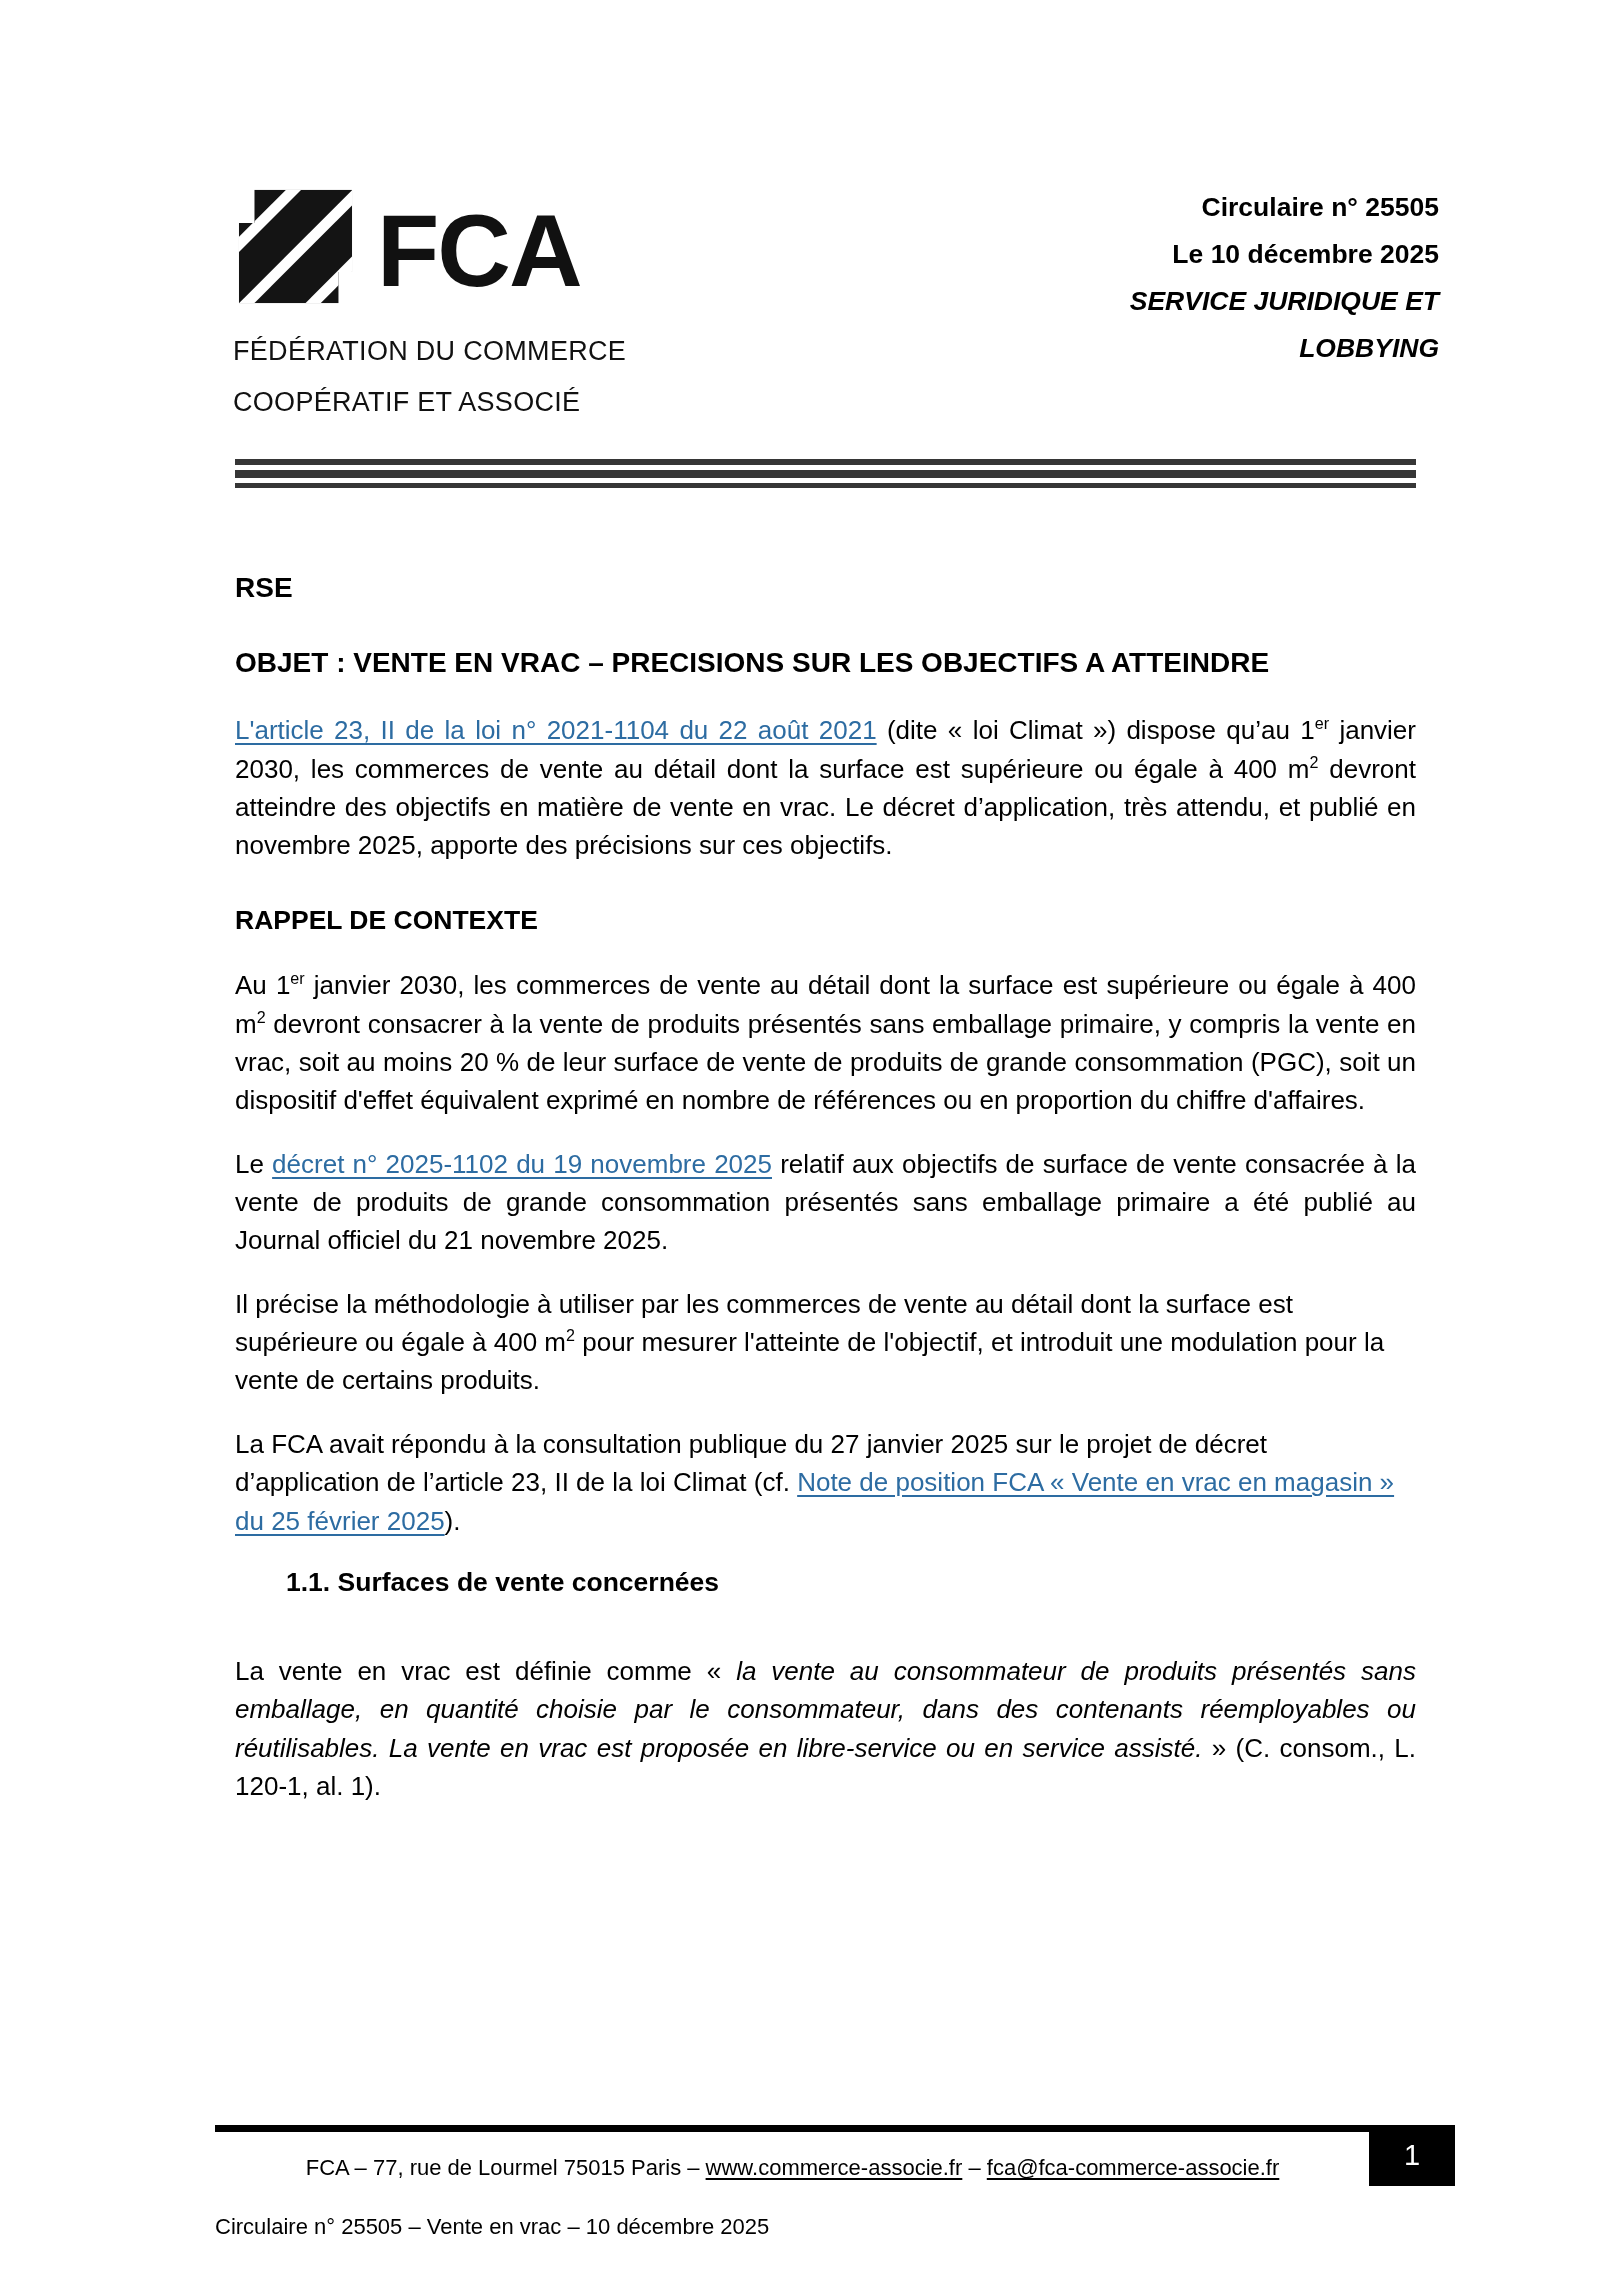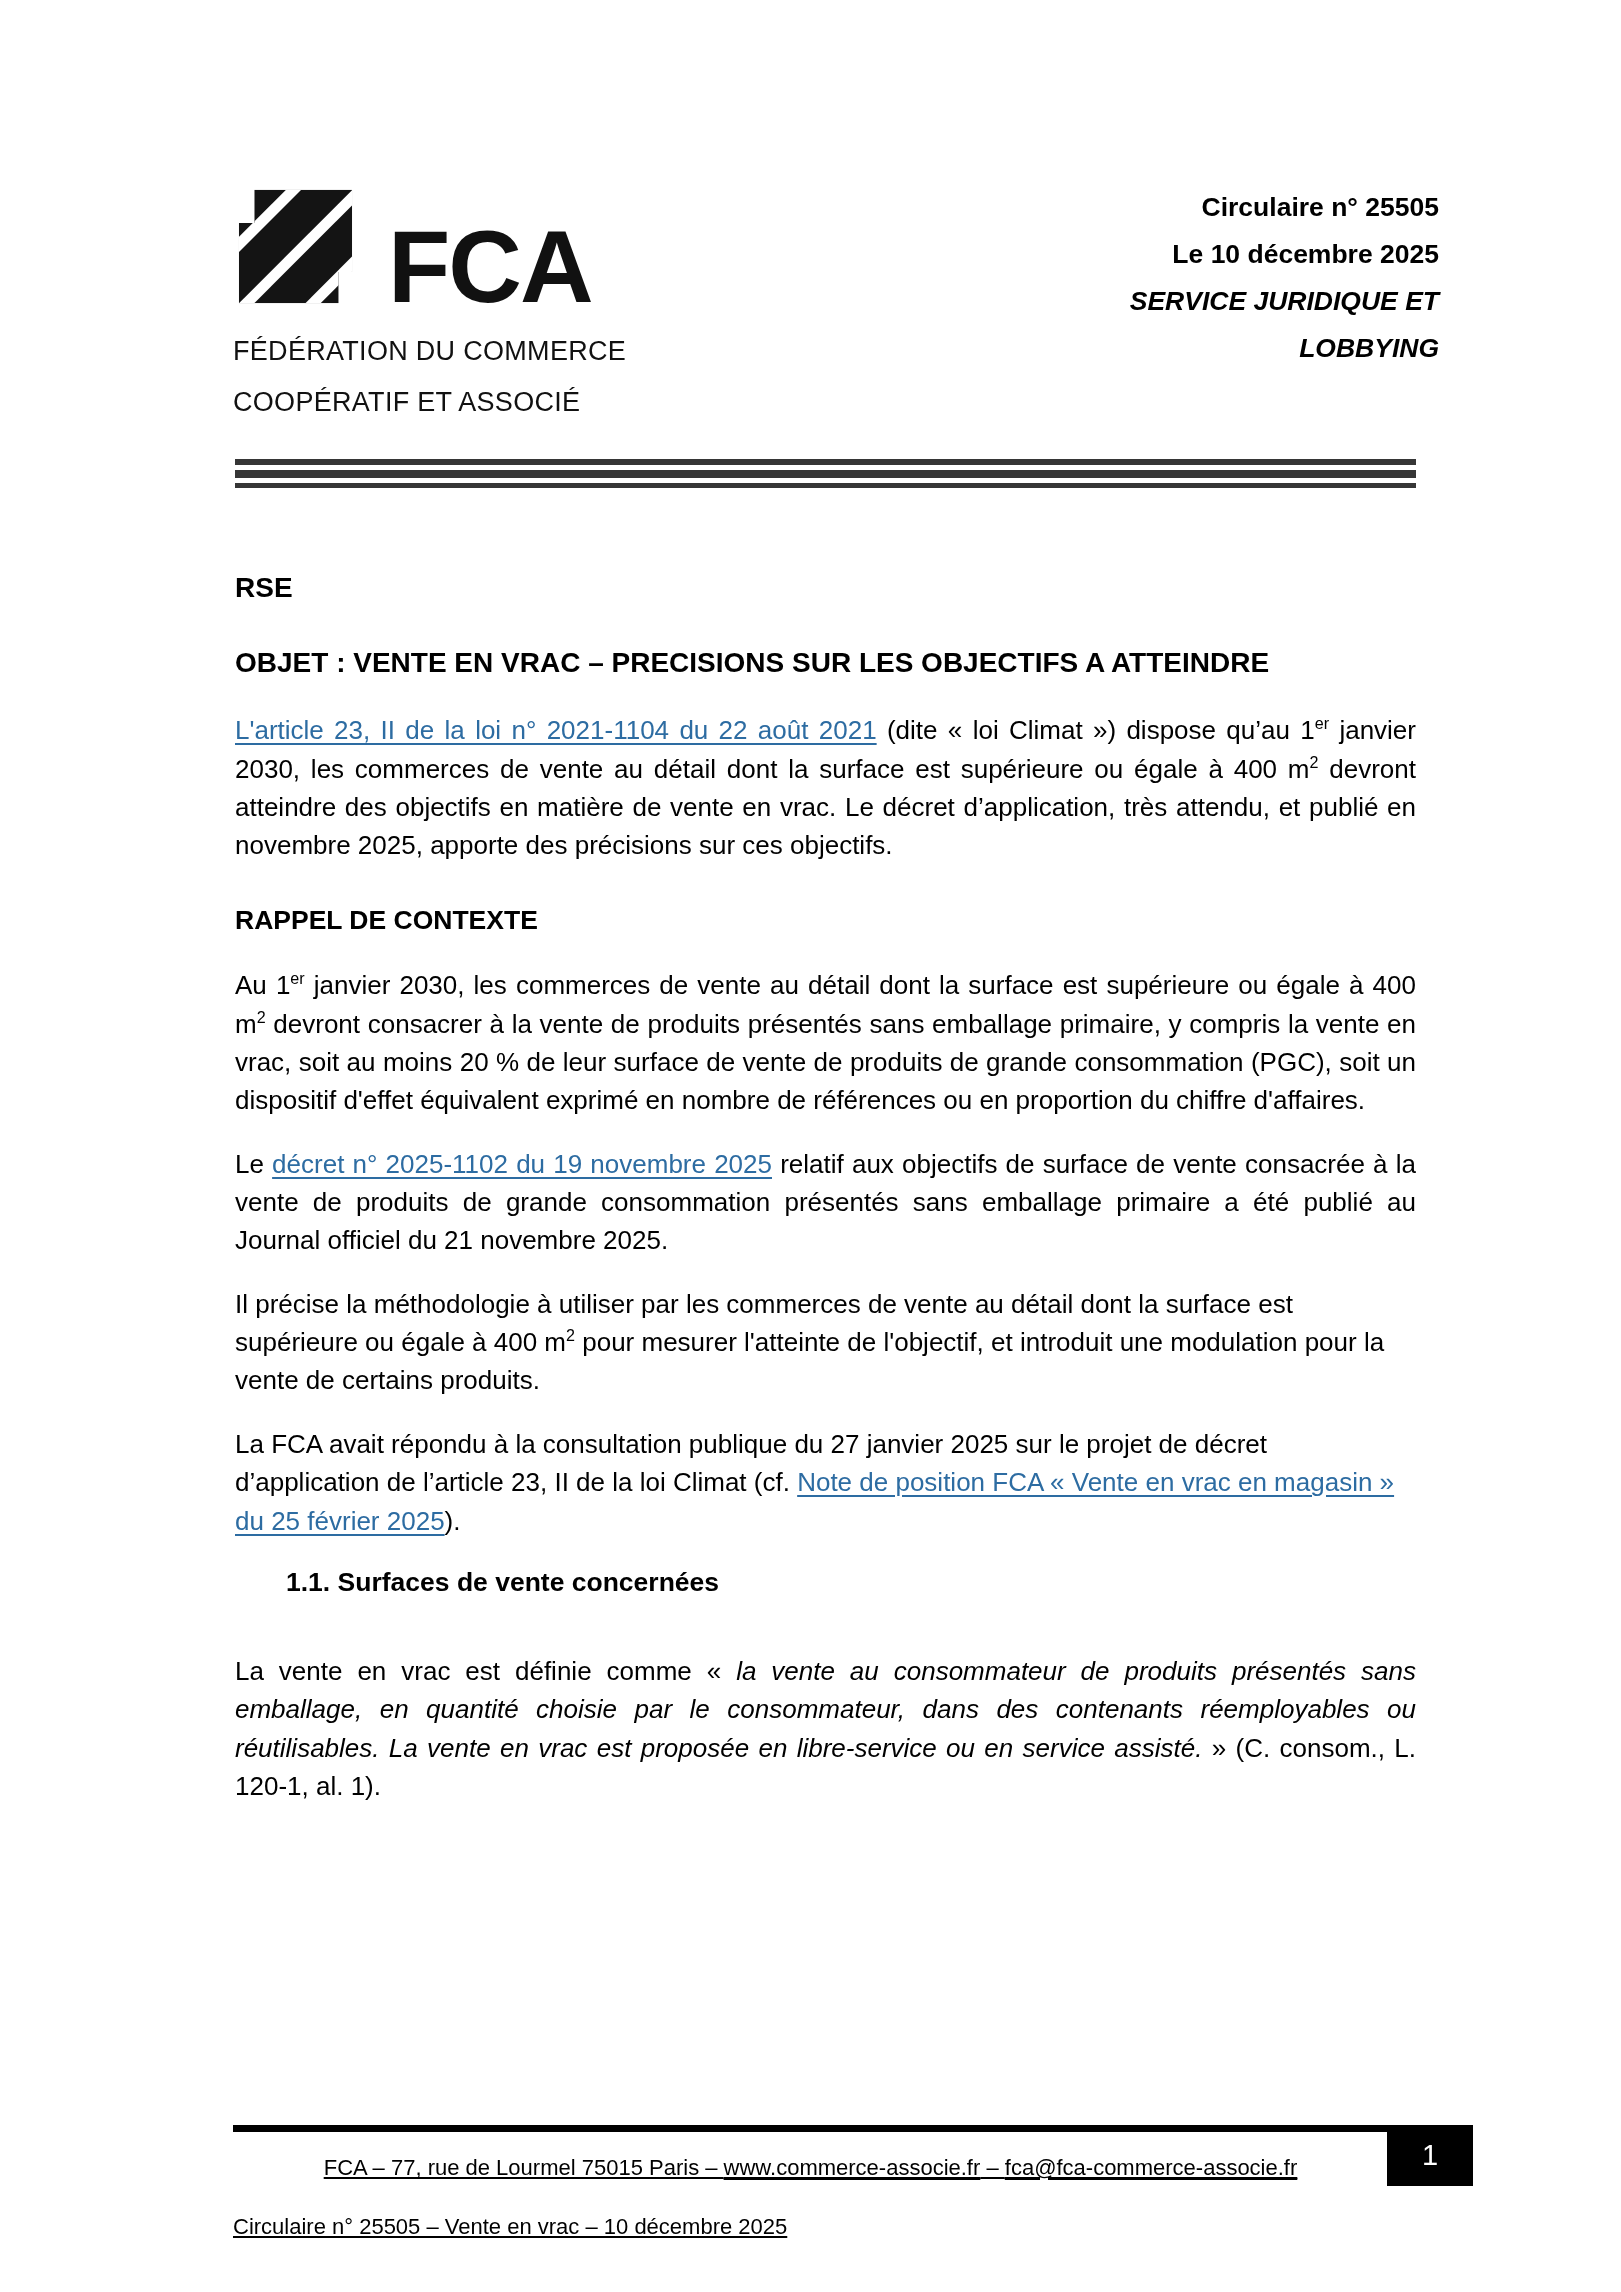--- a/index.html
+++ b/index.html
@@ -30,22 +30,22 @@
     display: flex;
     align-items: flex-start;
     justify-content: space-between;
   }
   .brand {
     display: block;
     padding-top: 9.8px;
   }
   .brand-top {
     display: flex;
-    align-items: flex-end;
-    gap: 30px;
+    align-items: center;
+    gap: 19px;
   }
   .logo-mark {
     width: 125px;
     height: 125px;
     flex: 0 0 auto;
     display: block;
   }
   .logo-word {
     font-family: "Liberation Sans", sans-serif;
     font-weight: bold;
@@ -147,24 +147,23 @@
     color: #2D6CA2;
     text-decoration: underline;
     text-underline-offset: 3.9px;
   }
   .it { font-style: italic; }
   sup { font-size: 0.62em; vertical-align: super; line-height: 0; }
 
   
   .footer {
     position: absolute;
-    left: 233px;
+    left: 215px;
     top: 2125px;
     width: 1206px;
-    text-decoration: underline;
   }
   .footer-rule {
     width: 1155px;
     height: 6.9px;
     background: #000000;
   }
   .footer-line1 {
     margin-top: 19.6px;
     width: 1155px;
     text-align: center;

